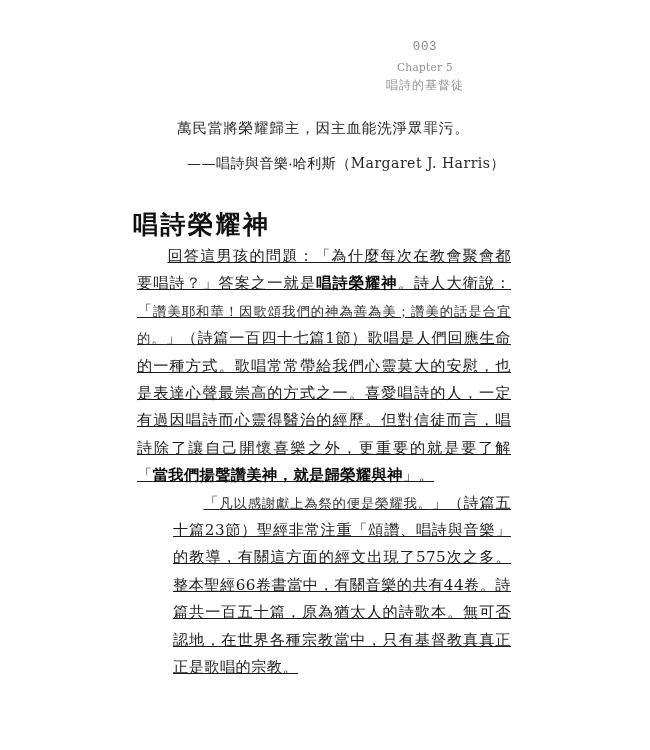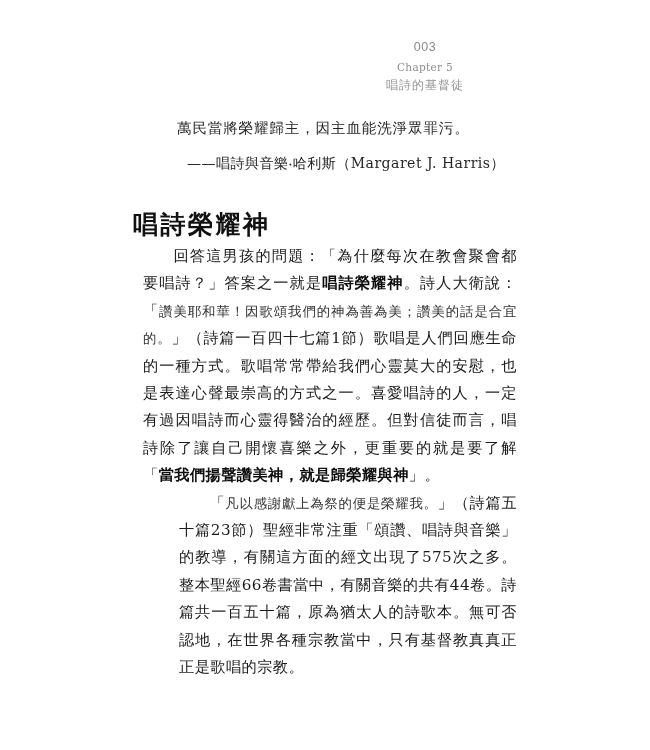--- a/index.html
+++ b/index.html
@@ -28,21 +28,21 @@
   .runhead {
     position: absolute;
     top: 38px;
     right: 145px;
     text-align: center;
     color: #8d8d8d;
     line-height: 1.55;
     width: 160px;
   }
   .runhead .folio {
-    font-family: Liberation Sans, sans-serif;
+    font-family: Liberation Mono, monospace;
     font-size: 12.5px;
     letter-spacing: 0.6px;
     color: #8a8a8a;
     display: block;
     margin-bottom: 2px;
   }
   .runhead .chapter-no {
     font-family: "DejaVu Serif", "Liberation Serif", serif;
     font-size: 10.5px;
     letter-spacing: 0.3px;
@@ -93,23 +93,24 @@
     font-size: 25px;
     font-weight: 700;
     letter-spacing: 2.5px;
     color: #111111;
     line-height: 1.2;
   }
 
   
   .body-block {
     position: absolute;
-    left: 143px;
+    left: 137px;
     top: 243px;
     width: 374px;
+    text-decoration: underline;
   }
   .para {
     font-size: 15.2px;
     line-height: 27.4px;
     letter-spacing: 0.45px;
     color: #1c1c1c;
     text-align: justify;
     text-justify: inter-character;
     text-indent: 2em;
     margin: 0;

